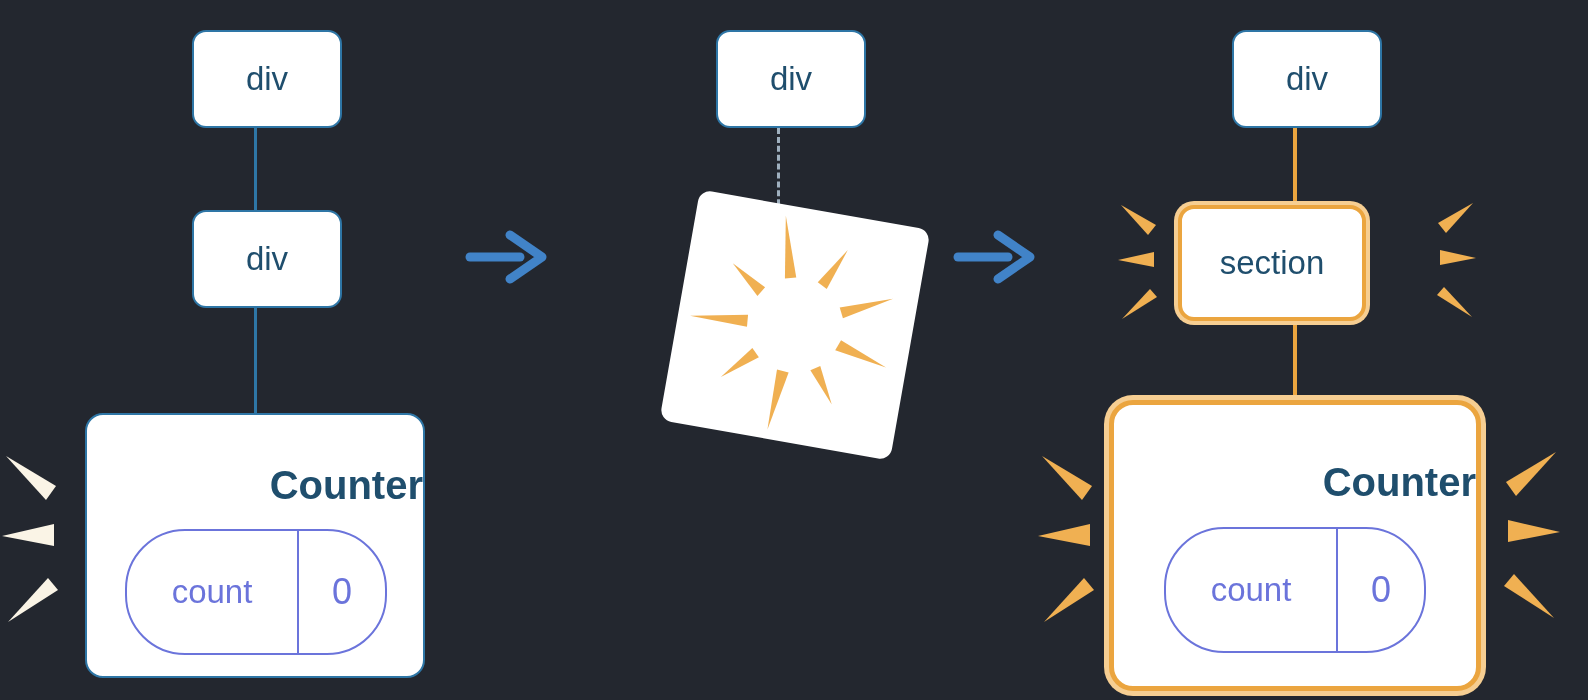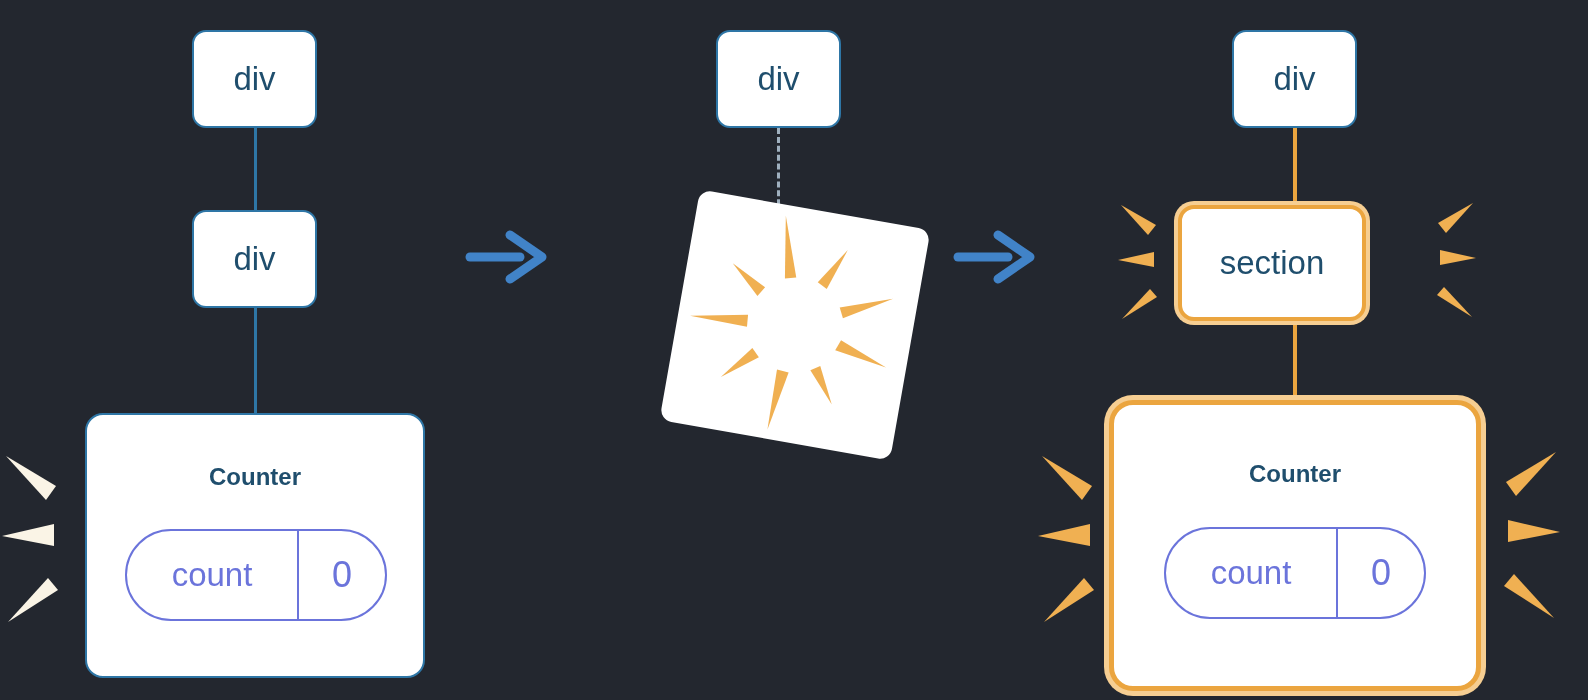--- a/index.html
+++ b/index.html
@@ -7,41 +7,41 @@
     --pill:#6B74DB; --orange:#EBA53F; --orange_light:#F6CE92; --spark_orange:#F0B052;
     --spark_white:#FAF4E6; --arrow:#4183C8; --dashed:#9FB0BF; --connector_blue:#2E76A6;
   }
   html,body{margin:0;padding:0;background:var(--background);}
   .canvas{
     position:relative;width:1588px;height:700px;background:var(--background);
     font-family:"Liberation Sans", sans-serif;overflow:hidden;
   }
   .group{display:contents;}
   .tag-box{
-    position:absolute;width:125px;height:98px;background:var(--box_fill);
+    position:absolute;width:150px;height:98px;background:var(--box_fill);
     border:2.5px solid var(--box_border);border-radius:14px;box-sizing:border-box;
     display:flex;align-items:center;justify-content:center;
     font-size:33px;font-weight:500;color:var(--text_navy);
   }
   .section-box{
     position:absolute;left:1178px;top:205px;width:188px;height:116px;box-sizing:border-box;
     background:var(--box_fill);border:4px solid var(--orange);border-radius:16px;
     box-shadow:0 0 0 4px var(--orange_light);
     display:flex;align-items:center;justify-content:center;
     font-size:33px;font-weight:500;color:var(--text_navy);
   }
   .connector-blue{position:absolute;width:3px;background:var(--connector_blue);}
   .connector-orange{position:absolute;width:4px;background:var(--orange);}
   .connector-dashed{position:absolute;width:0;border-left:3.5px dashed var(--dashed);}
   .card{position:absolute;background:var(--box_fill);box-sizing:border-box;}
   .card.blue{border:2.5px solid var(--box_border);border-radius:18px;}
   .card.orange{border:5px solid var(--orange);border-radius:24px;box-shadow:0 0 0 5px var(--orange_light);}
-  .card-title{position:absolute;left:0;width:100%;text-align:center;
-    font-size:24px;font-weight:600;color:var(--text_navy);}
-  .pill{position:absolute;display:flex;height:92px;width:262px;box-sizing:border-box;
+  .card-title{position:absolute;left:0;width:100%;text-align:right;
+    font-size:40px;font-weight:600;color:var(--text_navy);}
+  .pill{position:absolute;display:flex;height:126px;width:262px;box-sizing:border-box;
     background:var(--box_fill);border:2.5px solid var(--pill);border-radius:60px;overflow:hidden;}
   .pill-key{width:170px;display:flex;align-items:center;justify-content:center;
     font-size:33px;color:var(--pill);border-right:2.5px solid var(--pill);}
   .pill-value{flex:1;display:flex;align-items:center;justify-content:center;
     font-size:36px;color:var(--pill);}
   svg{position:absolute;overflow:visible;}
   .arrow line,.arrow polyline{stroke:var(--arrow);stroke-width:9;stroke-linecap:round;
     stroke-linejoin:round;fill:none;}
   .spark-cluster polygon,.spark-small polygon{fill:var(--spark_orange);}
   .spark-cluster.white polygon{fill:var(--spark_white);}

